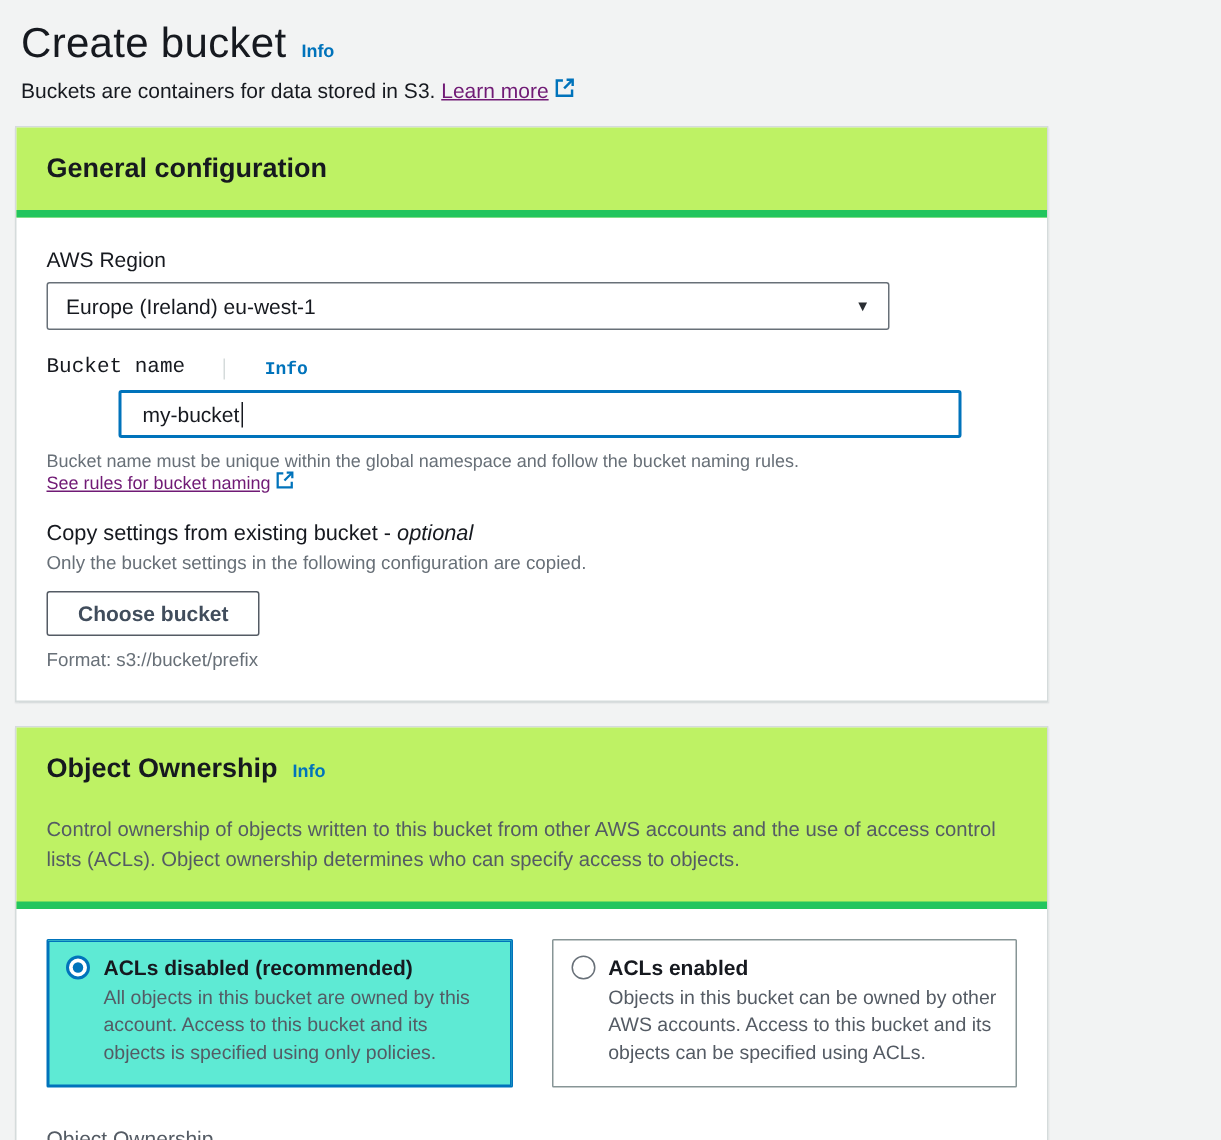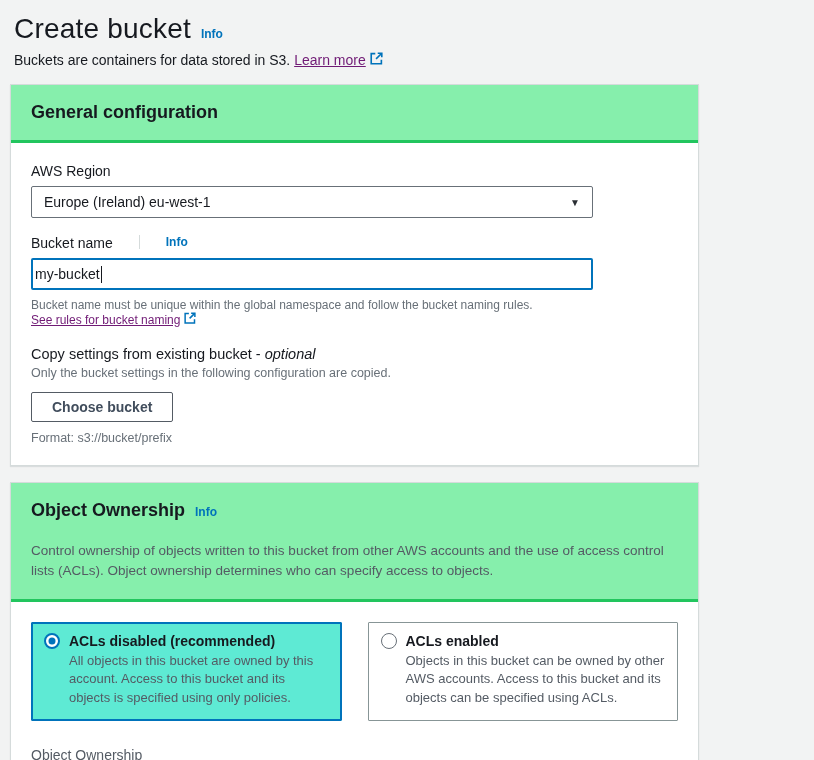--- a/index.html
+++ b/index.html
@@ -28,48 +28,48 @@
   .ext-icon { display: inline-block; vertical-align: -1px; }
 
   
   .card {
     margin: 16px 8px 0 10px;
     background: #ffffff;
     border: 1px solid #d5dbdb;
     box-shadow: 0 1px 1px 0 rgba(0,28,36,0.10);
   }
   .card-header {
-    background: #86efac;
-    border-bottom: 3px solid #22c55e;
+    background: #bef264;
+    border-bottom: 5px solid #22c55e;
     padding: 17px 20px;
   }
   .card-header h2 { font-size: 18px; font-weight: 700; color: #16191f; }
   .card-title-row { display: flex; align-items: baseline; gap: 10px; }
   .card-desc {
     margin-top: 20px; font-size: 13.5px; color: #545b64; line-height: 1.5;
     max-width: 765px;
   }
   .card-body { padding: 20px; }
 
   
   .field-label { font-size: 14px; color: #16191f; }
-  .label-row { display: flex; align-items: flex-start; gap: 26px; }
+  .label-row { display: flex; align-items: flex-end; gap: 26px; font-family: Liberation Mono, monospace; }
   .vdiv { width: 1px; height: 14px; background: #d5dbdb; }
   .select-box {
     margin-top: 7px; width: 562px; height: 32px;
     border: 1px solid #687078; border-radius: 2px; background: #fff;
     display: flex; align-items: center; justify-content: space-between;
     padding: 0 12px; font-size: 14px; cursor: pointer; text-align: center;
   }
   .select-caret { font-size: 10px; color: #2a2e33; }
   .bucket-name-field { margin-top: 17px; }
   .textbox {
     margin-top: 7px; width: 562px; height: 32px;
     border: 2px solid #0073bb; border-radius: 2px; background: #fff;
-    display: flex; align-items: center; padding: 0 2px; font-size: 14px;
+    display: flex; align-items: center; padding: 0 14px; font-size: 14px; margin-left: 48px;
   }
   .caret-bar { width: 1px; height: 17px; background: #16191f; margin-left: 1px; }
   .helper { margin-top: 8px; font-size: 12px; color: #687078; }
   .helper .blue-link { font-size: 12px; }
 
   .copy-settings { margin-top: 19px; }
   .copy-label { font-size: 14.5px; color: #16191f; }
   .copy-label em { font-style: italic; }
   .small-desc { margin-top: 4px; font-size: 12.5px; color: #687078; }
   .btn {

